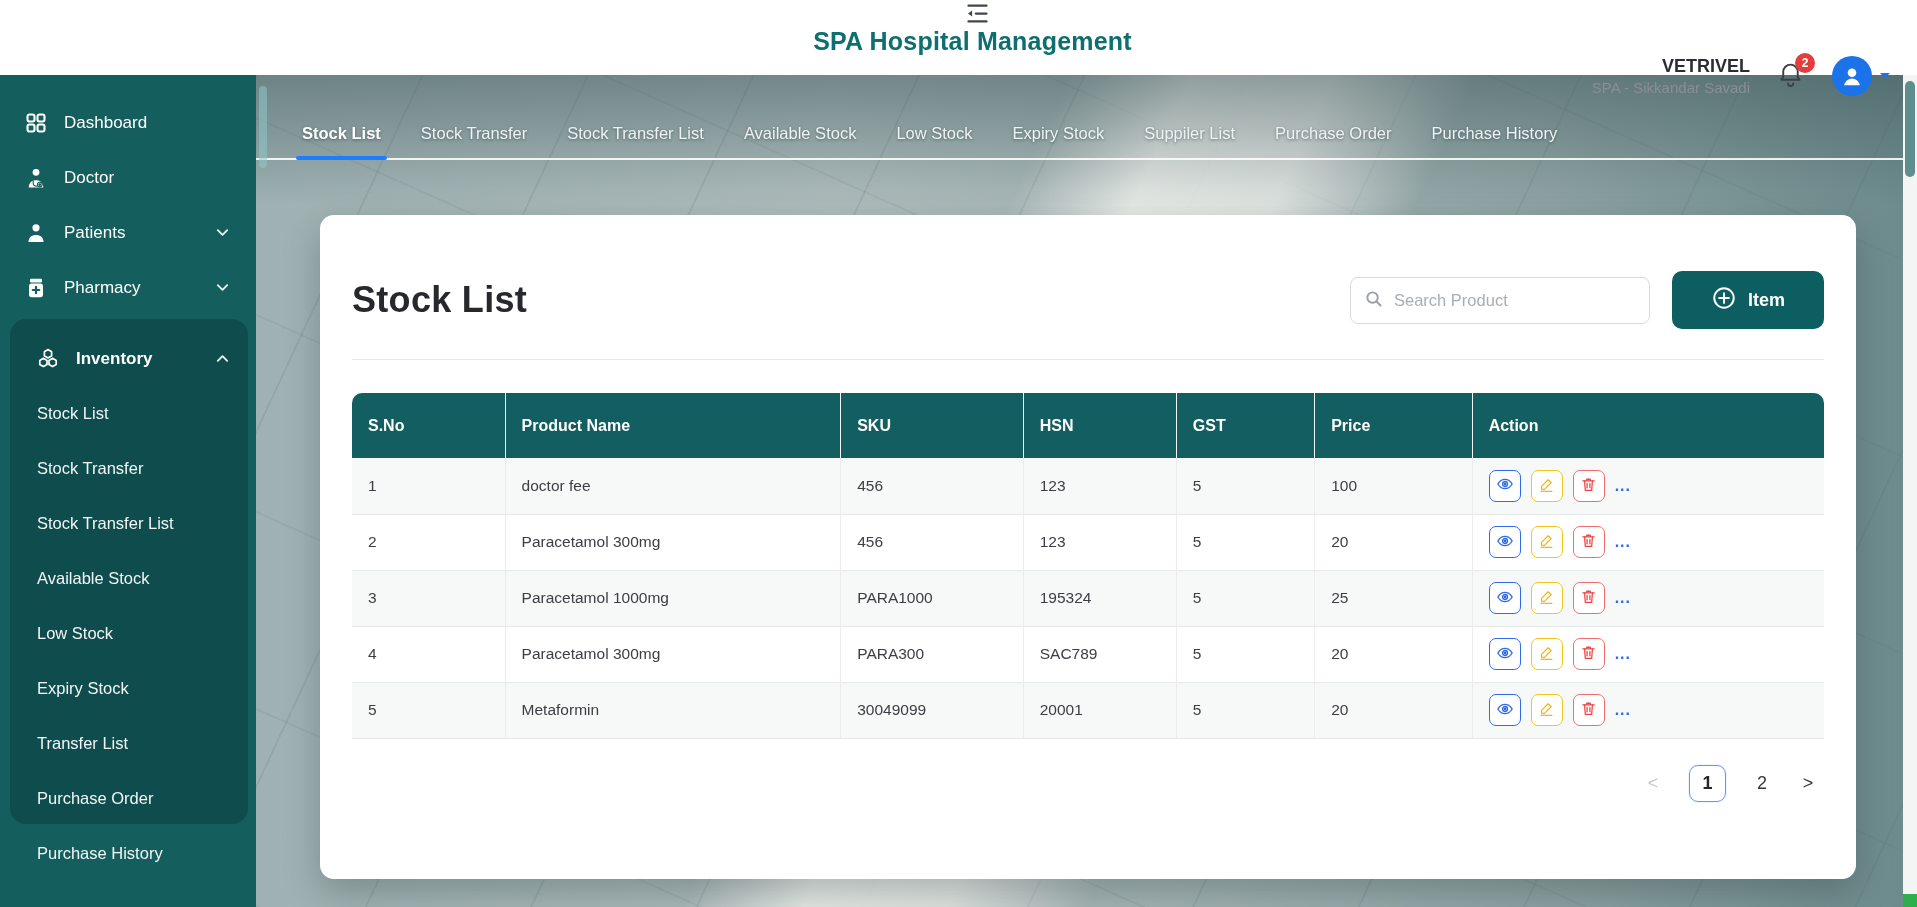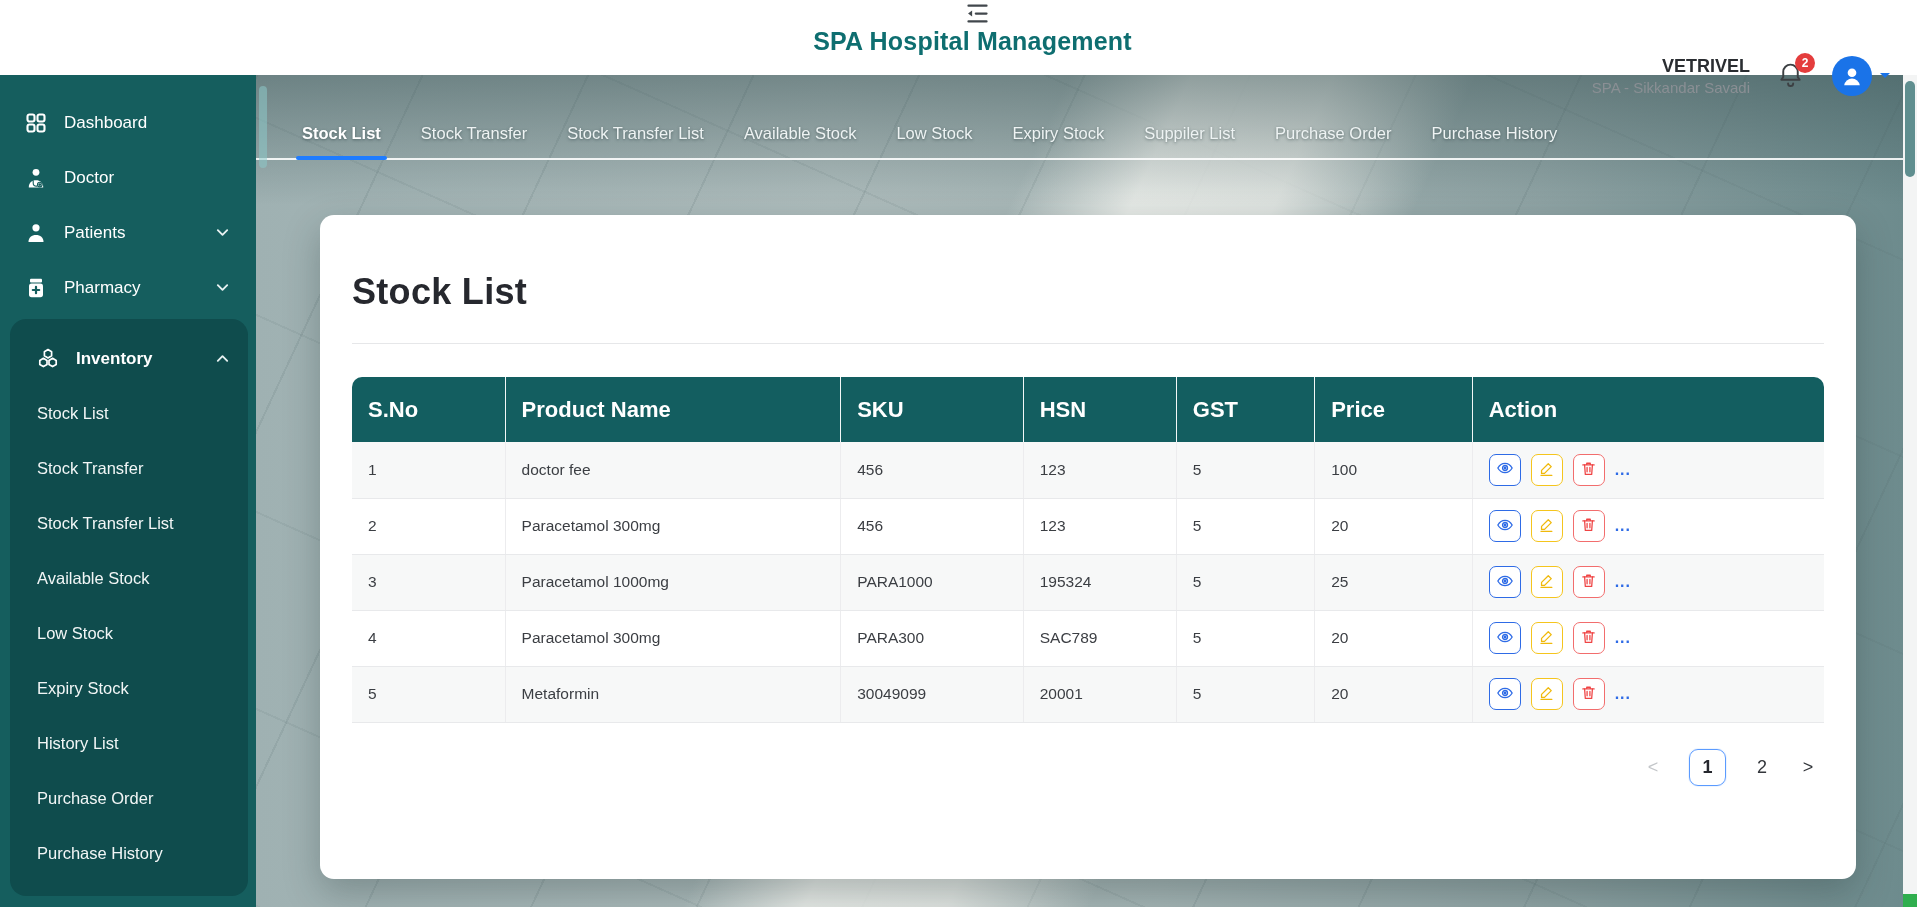--- a/index.html
+++ b/index.html
@@ -37,21 +37,21 @@
   
   .sidebar { position:fixed; top:75px; left:0; bottom:0; width:256px; background:#155e5e; z-index:40; }
   #side-items { padding-top:20px; }
   .side-item {
     height:55px; display:flex; align-items:center; padding-left:24px;
     color:#ffffff; font-size:17px; cursor:pointer;
   }
   .side-item .icon { width:24px; height:24px; margin-right:16px; display:inline-flex; color:#fff; }
   .side-item .chev { margin-left:auto; margin-right:26px; display:inline-flex; color:#e8f2f2; }
   .inv-panel {
-    margin:4px 8px 0 10px; height:577px; background:#0f4c4d;
+    margin:4px 8px 0 10px; height:505px; background:#0f4c4d;
     border-radius:16px; padding-top:12px;
   }
   .inv-head { font-weight:bold; padding-left:26px; }
   .inv-head .chev { margin-right:18px; }
   .sub-item {
     height:55px; display:flex; align-items:center; padding-left:27px;
     color:#f2f6f6; font-size:16.5px; cursor:pointer;
   }
   .side-thumb {
     position:fixed; left:259px; top:86px; width:8px; height:82px;
@@ -106,21 +106,21 @@
     border-radius:10px; font-family:inherit; font-size:18px; font-weight:bold;
     display:flex; align-items:center; justify-content:center; gap:11px; cursor:pointer;
   }
   .divider { height:1px; background:#e6e7e9; margin-top:30px; }
 
   
   table { width:100%; border-collapse:collapse; margin-top:33px; table-layout:fixed; }
   col.c1{width:10.4%} col.c2{width:22.8%} col.c3{width:12.4%} col.c4{width:10.4%}
   col.c5{width:9.4%}  col.c6{width:10.7%} col.c7{width:23.9%}
   th {
-    background:#135e60; color:#fff; font-size:22px; font-weight:bold; text-align:left;
+    background:#135e60; color:#fff; font-size:16px; font-weight:bold; text-align:left;
     height:65px; padding:0 0 0 16px; border-right:1px solid rgba(255,255,255,.95);
   }
   th:first-child { border-top-left-radius:10px; }
   th:last-child  { border-top-right-radius:10px; border-right:none; }
   td {
     height:56px; font-size:15.5px; color:#3b3e43; padding:0 0 0 16px;
     border-right:1px solid #ececee; border-bottom:1px solid #e8e9eb; background:#fff;
   }
   td:last-child { border-right:none; }
   tr:nth-child(odd) td { background:#f7f8f8; }
@@ -259,21 +259,21 @@
           </svg>
         </span>
     </div>
     <div id="inv-subitems">
         <div class="sub-item">Stock List</div>
         <div class="sub-item">Stock Transfer</div>
         <div class="sub-item">Stock Transfer List</div>
         <div class="sub-item">Available Stock</div>
         <div class="sub-item">Low Stock</div>
         <div class="sub-item">Expiry Stock</div>
-        <div class="sub-item">History List</div>
+        <div class="sub-item">Transfer List</div>
         <div class="sub-item">Purchase Order</div>
         <div class="sub-item">Purchase History</div>
       </div>
   </div>
 </aside>
 <div class="side-thumb"></div>
 
 <main class="main">
   <div class="tabbar" id="tabbar">
       <div class="tab active">Stock List</div>
@@ -283,20 +283,36 @@
       <div class="tab">Low Stock</div>
       <div class="tab">Expiry Stock</div>
       <div class="tab">Suppiler List</div>
       <div class="tab">Purchase Order</div>
       <div class="tab">Purchase History</div>
     </div>
 
   <section class="card">
     <div class="card-head">
       <h1 class="page-title">Stock List</h1>
+      <div class="head-actions">
+        <div class="search-box">
+          <span><svg viewBox="0 0 20 20" width="19" height="19" fill="none" stroke="currentColor" stroke-width="2" stroke-linecap="round">
+                <circle cx="9" cy="9" r="5.5"></circle>
+                <path d="M13.4 13.4l4 4"></path>
+              </svg></span>
+          <input type="text" placeholder="Search Product" style="">
+        </div>
+        <button class="add-btn">
+          <span><svg viewBox="0 0 24 24" width="26" height="26" fill="none" stroke="#ffffff" stroke-width="1.8" stroke-linecap="round">
+                <circle cx="12" cy="12" r="9"></circle>
+                <path d="M12 7.5v9M7.5 12h9"></path>
+              </svg></span>
+          <span>Item</span>
+        </button>
+      </div>
     </div>
     <div class="divider"></div>
 
     <table>
       <colgroup>
         <col class="c1">
           <col class="c2">
           <col class="c3">
           <col class="c4">
           <col class="c5">

